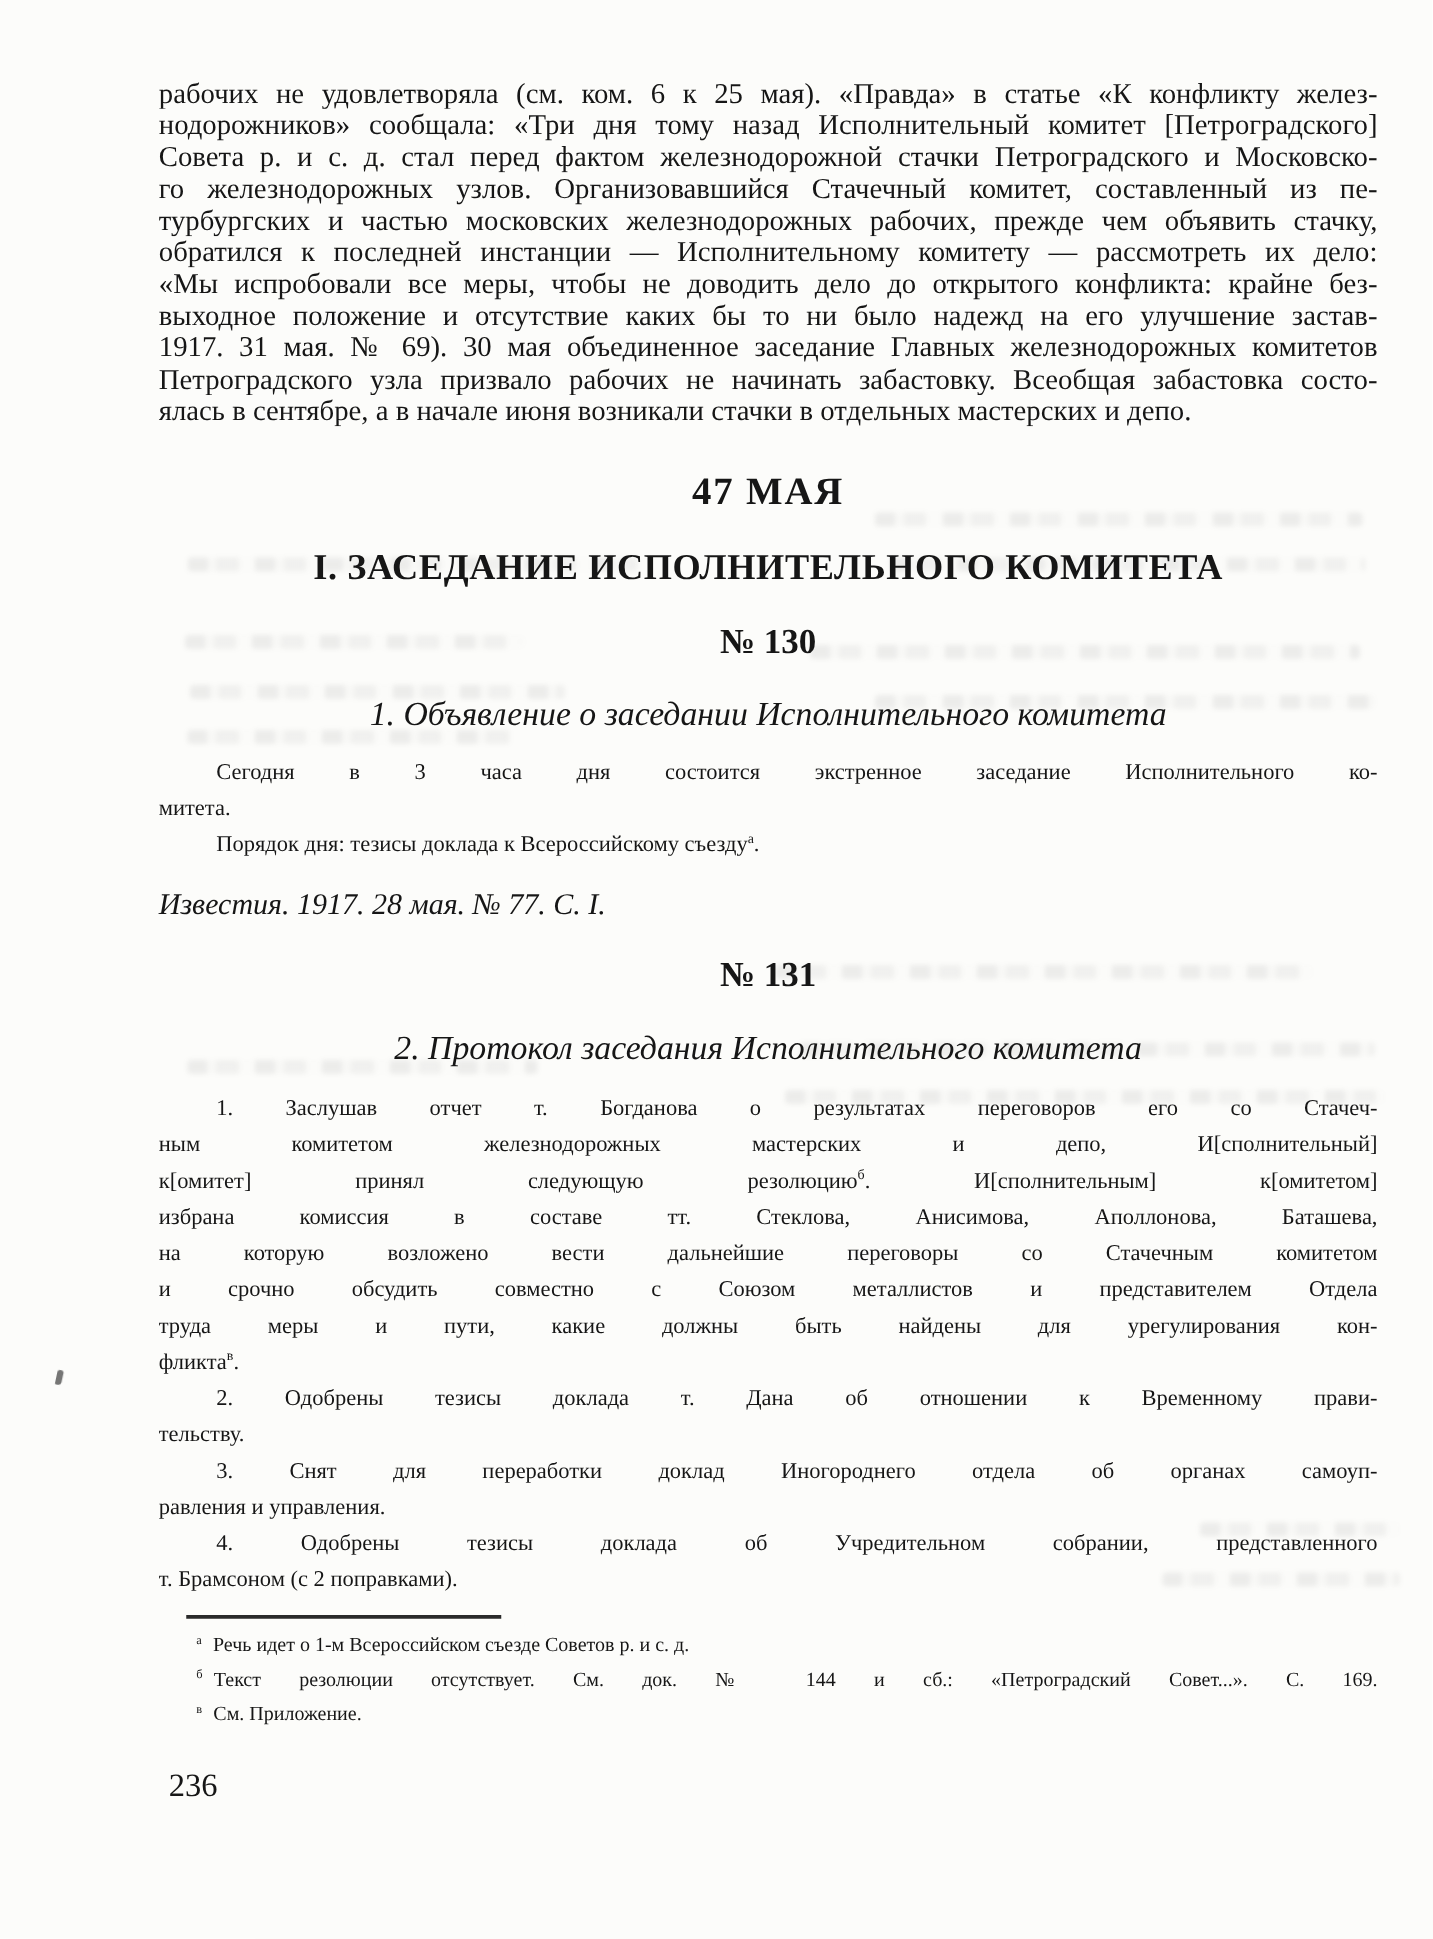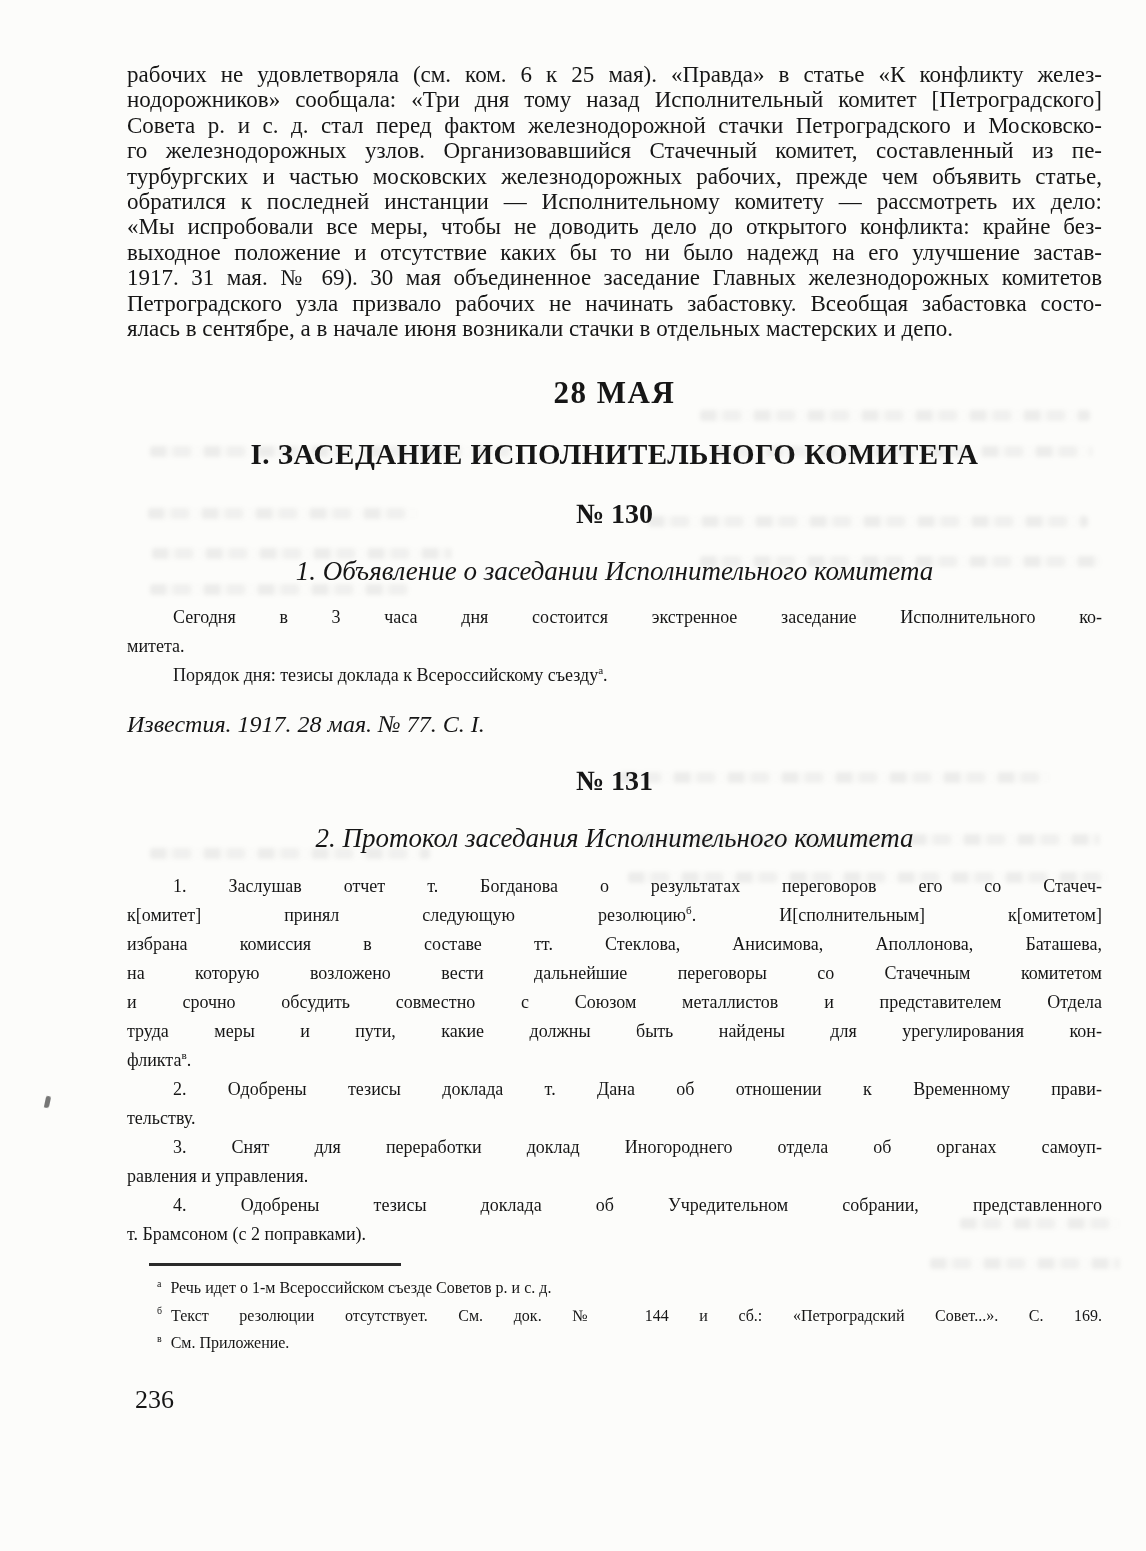--- a/index.html
+++ b/index.html
@@ -74,50 +74,51 @@
   <div class="bleed" style="left:930px; top:1258px; width:190px;"></div>
   <div class="speck"></div>
 
   <div class="content">
 
     <div class="para intro">
         <div class="line">рабочих не удовлетворяла (см. ком. 6 к 25 мая). «Правда» в статье «К конфликту желез-</div>
         <div class="line">нодорожников» сообщала: «Три дня тому назад Исполнительный комитет [Петроградского]</div>
         <div class="line">Совета р. и с. д. стал перед фактом железнодорожной стачки Петроградского и Московско-</div>
         <div class="line">го железнодорожных узлов. Организовавшийся Стачечный комитет, составленный из пе-</div>
-        <div class="line">турбургских и частью московских железнодорожных рабочих, прежде чем объявить статье,</div>
+        <div class="line">турбургских и частью московских железнодорожных рабочих, прежде чем объявить стачку,</div>
         <div class="line">обратился к последней инстанции — Исполнительному комитету — рассмотреть их дело:</div>
         <div class="line">«Мы испробовали все меры, чтобы не доводить дело до открытого конфликта: крайне без-</div>
         <div class="line">выходное положение и отсутствие каких бы то ни было надежд на его улучшение застав-</div>
         <div class="line">1917. 31 мая. № 69). 30 мая объединенное заседание Главных железнодорожных комитетов</div>
         <div class="line">Петроградского узла призвало рабочих не начинать забастовку. Всеобщая забастовка состо-</div>
         <div class="line">ялась в сентябре, а в начале июня возникали стачки в отдельных мастерских и депо.</div>
       </div>
 
-    <div class="h-date">28 МАЯ</div>
+    <div class="h-date">47 МАЯ</div>
     <div class="h-section">I. ЗАСЕДАНИЕ ИСПОЛНИТЕЛЬНОГО КОМИТЕТА</div>
 
     <div class="h-num">№ 130</div>
     <div class="h-title">1. Объявление о заседании Исполнительного комитета</div>
 
     <div class="para bodytext indent mt-ann">
         <div class="line">Сегодня в 3 часа дня состоится экстренное заседание Исполнительного ко-</div>
         <div class="line">митета.</div>
       </div>
     <div class="para bodytext indent">
         <div class="line">Порядок дня: тезисы доклада к Всероссийскому съезду<sup>а</sup>.</div>
       </div>
 
     <div class="source">Известия. 1917. 28 мая. № 77. С. I.</div>
 
     <div class="h-num">№ 131</div>
     <div class="h-title">2. Протокол заседания Исполнительного комитета</div>
 
     <div class="para bodytext indent mt-item1">
         <div class="line">1. Заслушав отчет т. Богданова о результатах переговоров его со Стачеч-</div>
+        <div class="line">ным комитетом железнодорожных мастерских и депо, И[сполнительный]</div>
         <div class="line">к[омитет] принял следующую резолюцию<sup>б</sup>. И[сполнительным] к[омитетом]</div>
         <div class="line">избрана комиссия в составе тт. Стеклова, Анисимова, Аполлонова, Баташева,</div>
         <div class="line">на которую возложено вести дальнейшие переговоры со Стачечным комитетом</div>
         <div class="line">и срочно обсудить совместно с Союзом металлистов и представителем Отдела</div>
         <div class="line">труда меры и пути, какие должны быть найдены для урегулирования кон-</div>
         <div class="line">фликта<sup>в</sup>.</div>
       </div>
     <div class="para bodytext indent">
         <div class="line">2. Одобрены тезисы доклада т. Дана об отношении к Временному прави-</div>
         <div class="line">тельству.</div>

